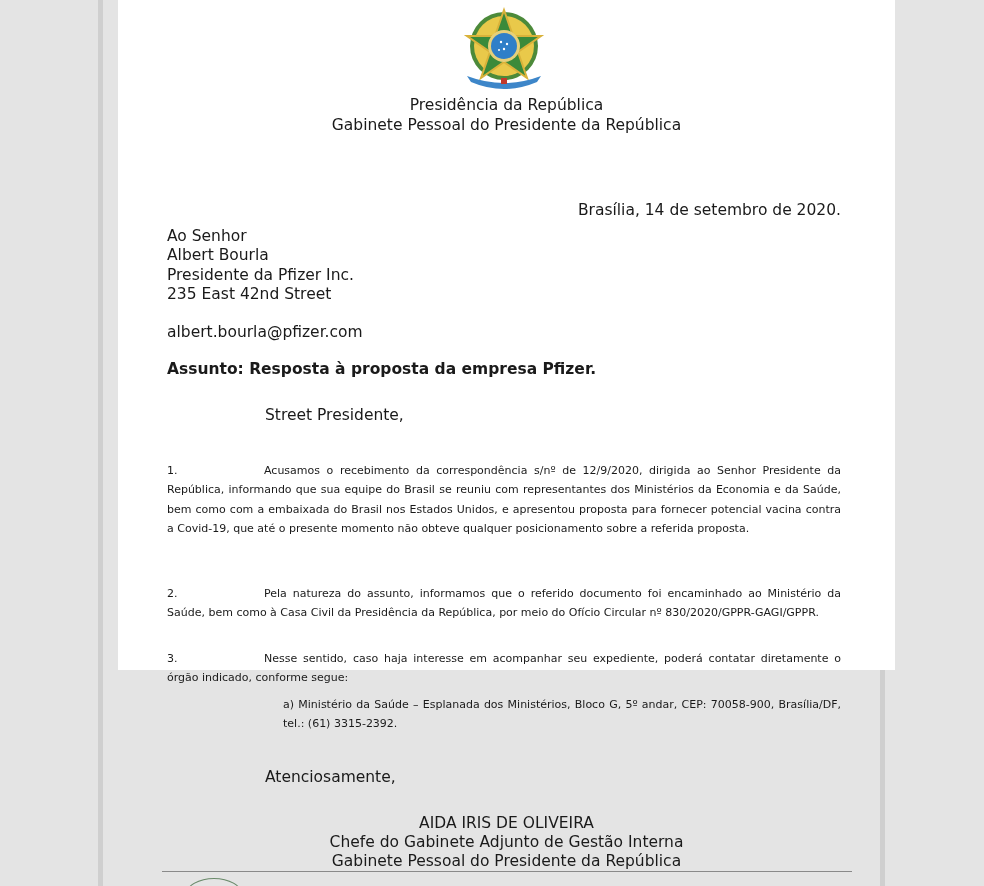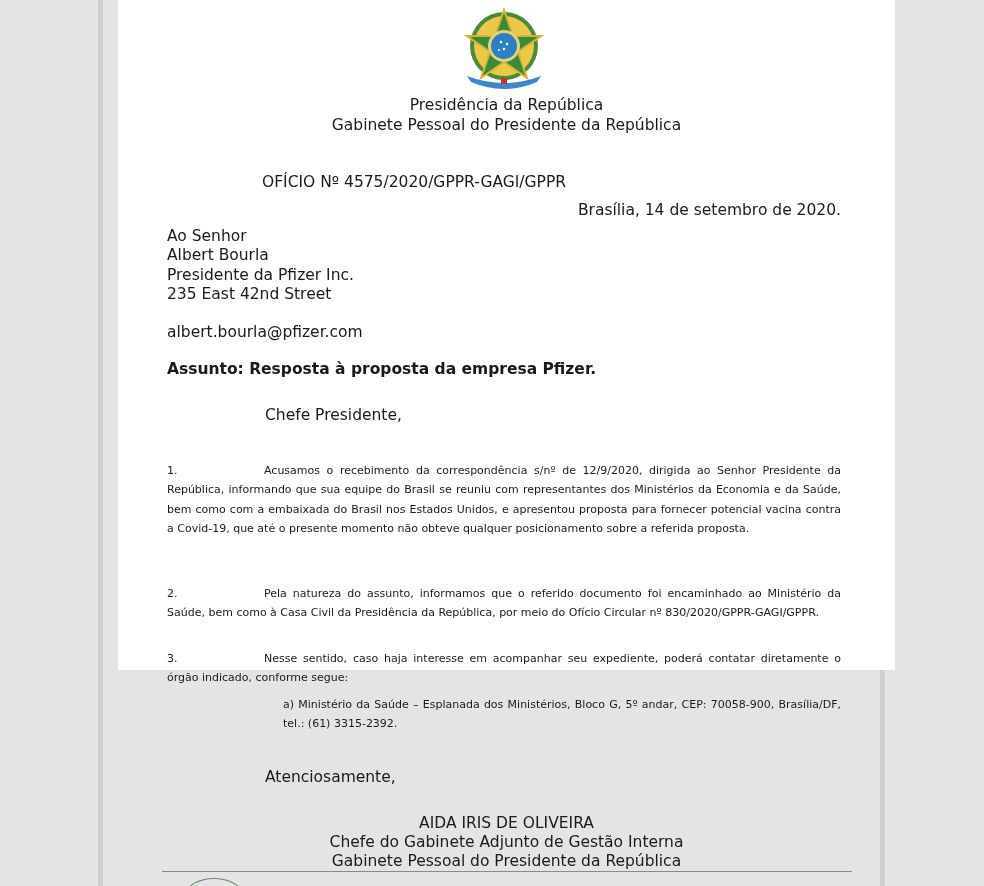--- a/index.html
+++ b/index.html
@@ -34,32 +34,31 @@
     <circle cx="46" cy="38" r="1.2" fill="#fff"></circle>
     <circle cx="43" cy="43" r="1.2" fill="#fff"></circle>
     <circle cx="38" cy="44" r="1" fill="#fff"></circle>
     <path d="M6 70 Q43 84 80 70 L76 76 Q43 90 10 76 Z" fill="#3d86c9"></path>
     <rect x="40" y="72" width="6" height="6" fill="#c0392b"></rect>
   </svg>
 
   <div class="abs center" style="top:96px;">Presidência da República</div>
   <div class="abs center" style="top:116px;">Gabinete Pessoal do Presidente da República</div>
 
-  <div class="abs" style="left:144px; top:173px;">OFÍCIO Nº 4575/2020/GPPR-GAGI/GPPR</div>
   <div class="abs" style="right:54px; top:201px;">Brasília, 14 de setembro de 2020.</div>
 
   <div class="abs" style="left:49px; top:227px;">Ao Senhor</div>
   <div class="abs" style="left:49px; top:246px;">Albert Bourla</div>
   <div class="abs" style="left:49px; top:266px;">Presidente da Pfizer Inc.</div>
   <div class="abs" style="left:49px; top:285px;">235 East 42nd Street</div>
   <div class="abs bold" style="left:49px; top:360px;">Assunto: Resposta à proposta da empresa Pfizer.</div>
 
   <div class="abs" style="left:49px; top:323px;">albert.bourla@pfizer.com</div>
 
-  <div class="abs" style="left:147px; top:406px;">Chefe Presidente,</div>
+  <div class="abs" style="left:147px; top:406px;">Street Presidente,</div>
 
   <div class="just" style="top:461px;">
     <span class="indent-num">1.</span><span>Acusamos o recebimento da correspondência s/nº de 12/9/2020, dirigida ao Senhor Presidente da República, informando que sua equipe do Brasil se reuniu com representantes dos Ministérios da Economia e da Saúde, bem como com a embaixada do Brasil nos Estados Unidos, e apresentou proposta para fornecer potencial vacina contra a Covid-19, que até o presente momento não obteve qualquer posicionamento sobre a referida proposta.</span>
   </div>
 
   <div class="just" style="top:584px;">
     <span class="indent-num">2.</span><span>Pela natureza do assunto, informamos que o referido documento foi encaminhado ao Ministério da Saúde, bem como à Casa Civil da Presidência da República, por meio do Ofício Circular nº 830/2020/GPPR-GAGI/GPPR.</span>
   </div>
 
   <div class="just" style="top:649px;">

